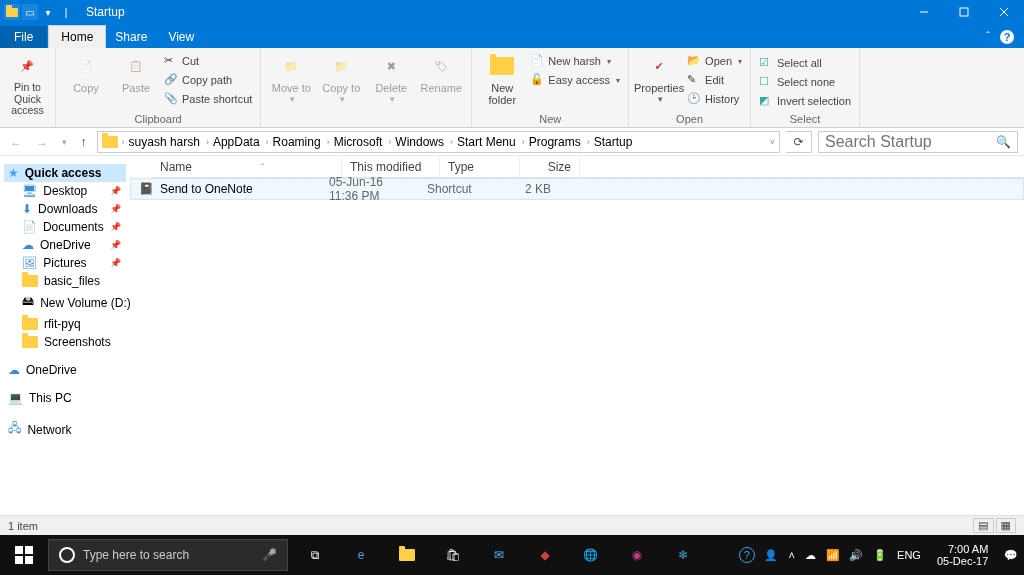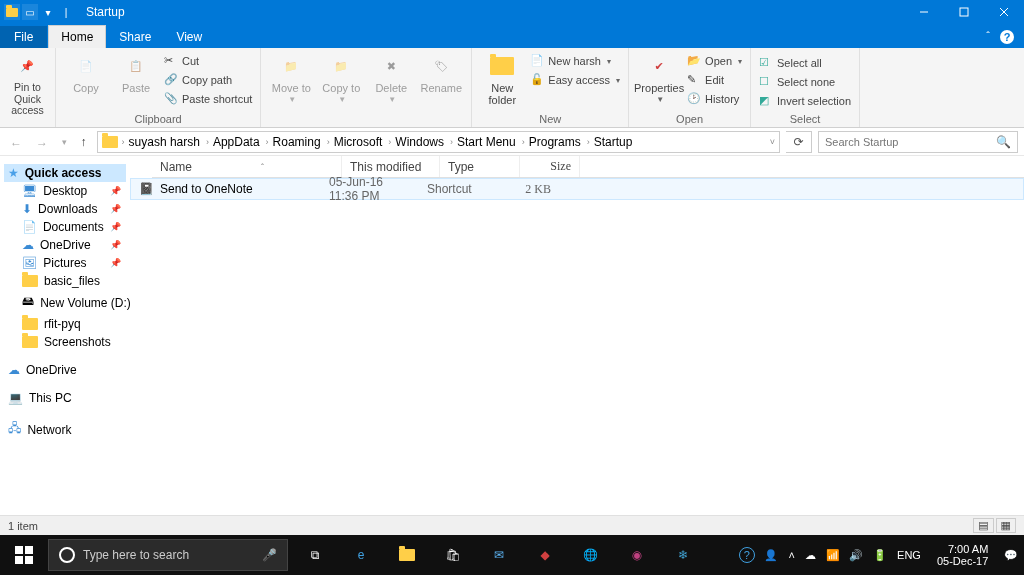--- a/index.html
+++ b/index.html
@@ -7,50 +7,50 @@
 .titlebar { height: 24px; background: #0078d7; color: #fff; display: flex; align-items: center; font-size: 12px; }
 .titlebar .ql { display:flex; gap:2px; padding:0 4px;}
 .titlebar .ql .qlbtn { width:16px; height:16px; background:#1a86dc; display:flex; align-items:center; justify-content:center; font-size:10px;}
 .titlebar .title { margin-left:8px; }
 .titlebar .winbtns { margin-left:auto; display:flex; }
 .titlebar .winbtn { width:40px; height:24px; display:flex; align-items:center; justify-content:center; }
 .titlebar .winbtn svg { stroke:#fff; }
 .tabsrow { height:24px; background:#0078d7; display:flex; align-items:flex-end; font-size:12px; }
 .tabsrow .filetab { background:#0063b1; color:#fff; padding:4px 14px;text-align:center; }
 .tabsrow .tab { background:#f0f0f0; color:#000; padding:4px 12px; border:1px solid #d0d0d0; border-bottom:none; margin-left:1px;}
-.tabsrow .tab.inactive { background:#0078d7; color:#fff; border:none;}
+.tabsrow .tab.inactive { background:#0078d7; color:#fff; border:none;padding-left:8px;}
 .tabsrow .right { margin-left:auto; display:flex; gap:10px; padding:0 10px 4px 0; color:#fff; font-size:11px;}
 .ribbon { height:80px; background:#f5f5f5; border-bottom:1px solid #d0d0d0; display:flex; font-size:11px; color:#444; position:relative;}
 .rgroup { border-right:1px solid #e0e0e0; padding:2px 8px 0 8px; display:flex; flex-direction:column; align-items:center; justify-content:flex-start; height:100%; position:relative;}
 .rgroup .groupname { position:absolute; bottom:2px; left:0; right:0; text-align:center; font-size:11px; color:#666;}
 .rgroup .row { display:flex; gap:6px; align-items:flex-start;}
 .bigbtn { display:flex; flex-direction:column; align-items:center; width:44px; text-align:center; line-height:1.1; gap:2px; padding-top:2px;}
 .bigbtn .ic { width:28px; height:28px; display:flex; align-items:center; justify-content:center;}
 .bigbtn.dim { opacity:0.5; }
 .smallbtn { display:flex; align-items:center; gap:4px; height:18px; white-space:nowrap;}
 .smallbtn .ic { width:14px; height:14px; display:inline-block;}
 .stack { display:flex; flex-direction:column; gap:1px; padding-top:2px;}
 .addr { height:28px; border-bottom:1px solid #e8e8e8; display:flex; align-items:center; padding:0 6px; gap:6px; font-size:12px;}
 .navarrow { color:#aaa; padding:0 4px; }
 .breadcrumb { flex:1; border:1px solid #ccc; height:22px; display:flex; align-items:center; padding:0 4px; gap:2px; overflow:hidden;}
 .bc-seg { display:flex; align-items:center; gap:4px; white-space:nowrap;}
 .bc-sep { color:#888; font-size:9px; padding:0 2px;}
 .refreshbox { width:26px; height:22px; border:1px solid #ccc; border-left:none; display:flex; align-items:center; justify-content:center; color:#555;}
 .searchbox { width:200px; height:22px; border:1px solid #ccc; display:flex; align-items:center; padding:0 6px; color:#888; position:relative;}
-.searchbox input { border:none; outline:none; width:100%; font-size:11px; color:#8b5cf6;}
+.searchbox input { border:none; outline:none; width:100%; font-size:16px; color:#8b5cf6;}
 .mainarea { display:flex; height: calc(575px - 24px - 24px - 80px - 28px - 20px - 40px); }
 .navpane { width:130px; border-right:0; padding:8px 4px; font-size:12px; overflow:hidden;}
 .navitem { display:flex; align-items:center; gap:6px; padding:2px 4px; white-space:nowrap;}
 .navitem .pin { margin-left:auto; color:#888; font-size:9px;}
 .navitem.active { background:#cce8ff; }
 .navsep { height:10px; }
 .filelist { flex:1; font-size:12px; }
 .colheaders { display:flex; border-bottom:1px solid #e0e0e0; color:#444; height:22px; align-items:center;margin-left:22px;}
 .colheaders > div { padding:0 8px; border-right:1px solid #eee; height:100%; display:flex; align-items:center;}
-.col-name { width:190px; } .col-date { width:98px;} .col-type{ width:80px;} .col-size{ width:60px; justify-content:flex-end;font-family:Liberation Serif, serif;}
+.col-name { width:190px; } .col-date { width:98px;} .col-type{ width:80px;} .col-size{ width:60px; justify-content:flex-end;}
 .filerow { display:flex; height:22px; align-items:center; border:1px solid #cce8ff; background:#f0f8ff;}
 .filerow > div { padding:0 8px;}
 .statusbar { height:20px; background:#f0f0f0; border-top:1px solid #e0e0e0; font-size:11px; color:#444; display:flex; align-items:center; padding:0 8px;}
 .taskbar { height:40px; background:#101010; display:flex; align-items:center; color:#fff; font-size:12px; position:relative;}
 .startbtn { width:48px; height:40px; display:flex; align-items:center; justify-content:center;}
 .searchtb { background:#2b2b2b; height:32px; width:240px; margin-left:0px; display:flex; align-items:center; gap:8px; padding:0 10px; color:#ccc; border:1px solid #444;}
 .tbicons { display:flex; gap:0; margin-left:4px;}
 .tbicon { width:46px; height:40px; display:flex; align-items:center; justify-content:center;}
 .tray { margin-left:auto; display:flex; align-items:center; gap:10px; padding-right:6px; font-size:11px;}
 .clock { text-align:right; line-height:1.1; font-size:11px; padding:0 6px;}

